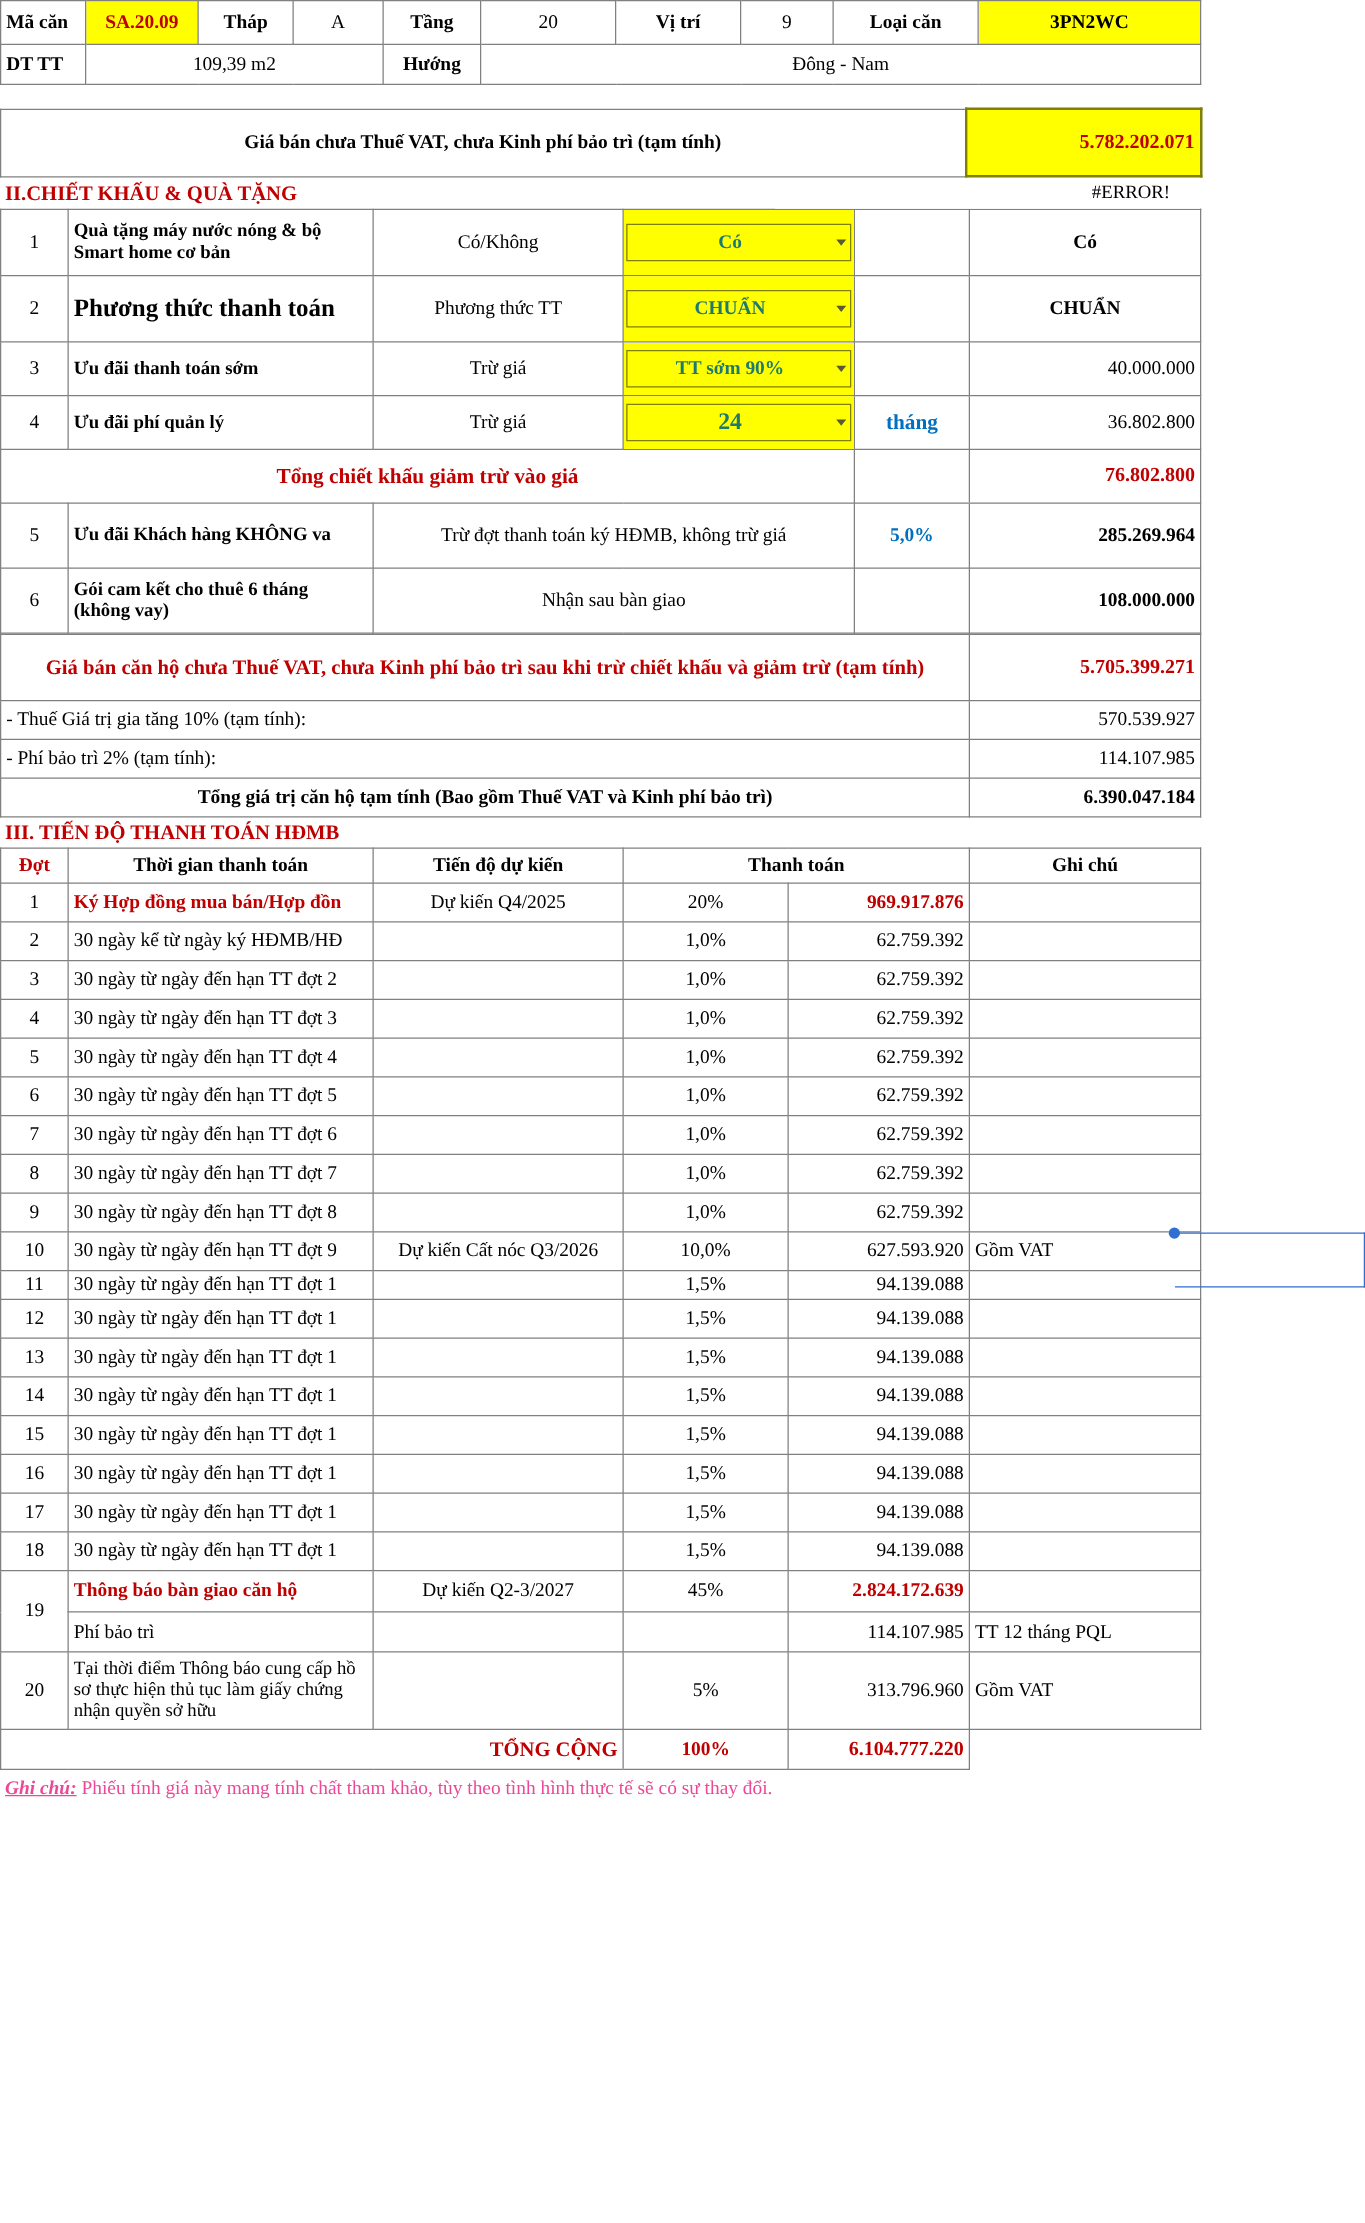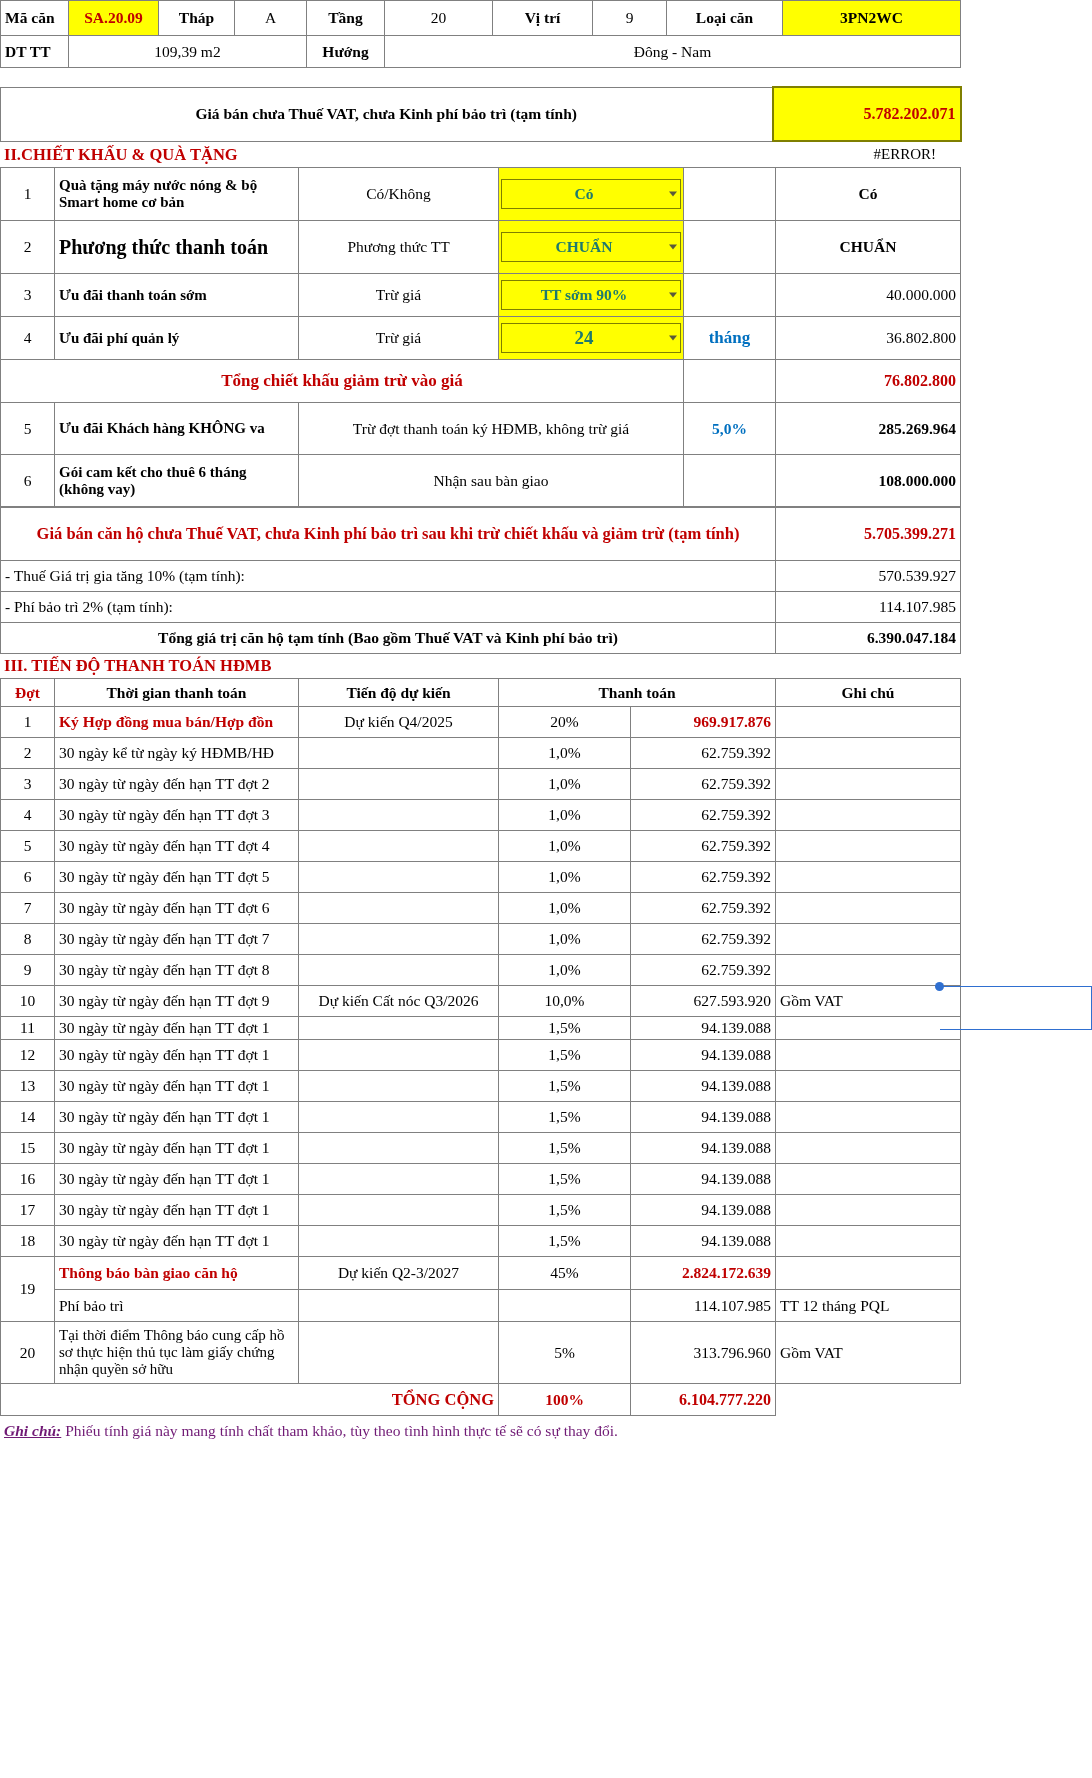--- a/index.html
+++ b/index.html
@@ -61,21 +61,21 @@
     transform: translateY(-50%);
     width: 0; height: 0;
     border-left: 4px solid transparent;
     border-right: 4px solid transparent;
     border-top: 5px solid #5a5a3a;
   }
   .err { font-size: 15px; text-align: right; padding-right: 24px; }
   .footer {
     font-size: 15.5px;
     padding: 6px 4px 0 4px;
-    color: #701a75;
+    color: #ec4899;
   }
   .footer .gh { font-weight: bold; font-style: italic; text-decoration: underline; }
 
   
   .marker {
     position: absolute;
     left: 940px;
     top: 986px;
     width: 152px;
     height: 44px;

